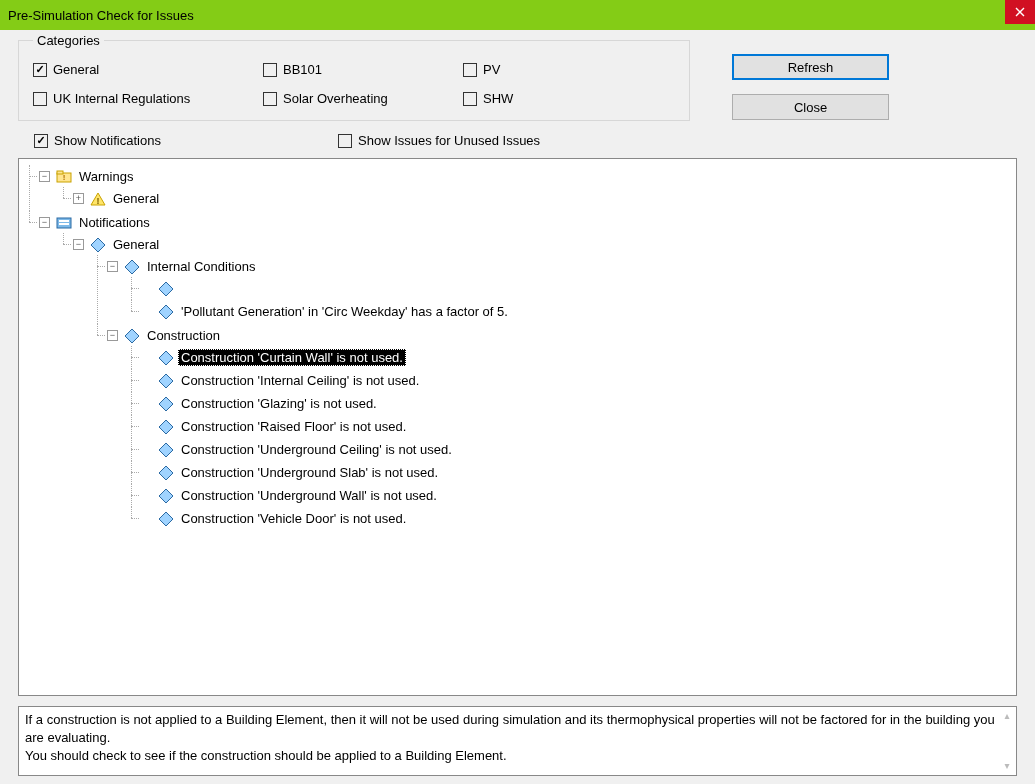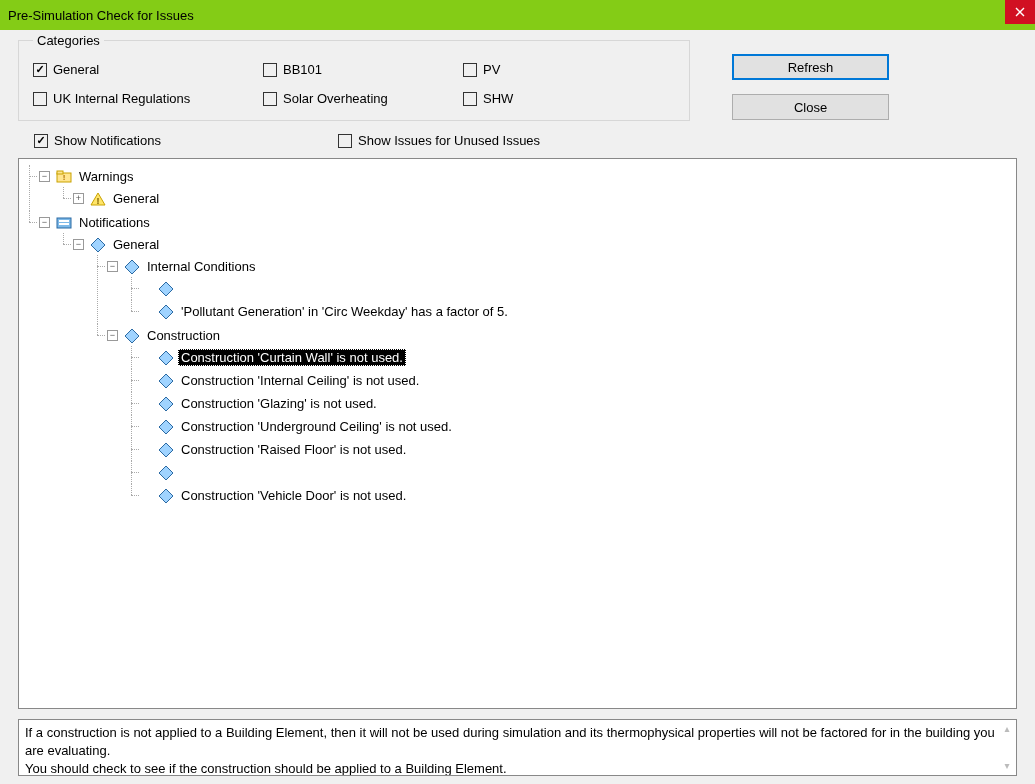--- a/index.html
+++ b/index.html
@@ -28,21 +28,21 @@
   .tree li { position: relative; padding: 1px 0 1px 16px; }
   .tree li::before { content: ""; position: absolute; left: 6px; top: 0; bottom: 0; border-left: 1px dotted #aaa; }
   .tree li::after { content: ""; position: absolute; left: 6px; top: 11px; width: 8px; border-top: 1px dotted #aaa; }
   .tree li:last-child::before { height: 11px; }
   .node-row { display: flex; align-items: center; gap: 4px; height: 21px; }
   .expander { width: 11px; height: 11px; border: 1px solid #999; background: #fff; display: inline-flex; align-items: center; justify-content: center; font-size: 9px; line-height: 1; margin-right: 2px; cursor: pointer; color: #555; }
   .expander.none { visibility: hidden; }
   .icon { width: 16px; height: 16px; display: inline-flex; align-items: center; justify-content: center; }
   .label { padding: 1px 3px; white-space: nowrap; }
   .label.selected { background: #000000; color: #fff; outline: 1px dotted #fff; outline-offset: -1px; }
-  .details-panel { border: 1px solid #888; background: #fff; margin-top: 10px; height: 57px; padding: 4px 6px; position: relative; line-height: 1.4; color: #000; overflow: hidden; }
+  .details-panel { border: 1px solid #888; background: #fff; margin-top: 10px; height: 70px; padding: 4px 6px; position: relative; line-height: 1.4; color: #000; overflow: hidden; }
   .scroll-arrows { position: absolute; right: 1px; top: 1px; bottom: 1px; width: 16px; display: flex; flex-direction: column; justify-content: space-between; color: #bbb; }
   .scroll-arrows div { height: 16px; display: flex; align-items: center; justify-content: center; font-size: 10px; }
 </style>
 </head>
 <body>
 <div class="window">
 
   <div class="titlebar">
     <span class="title-text">Pre-Simulation Check for Issues</span>
     <div class="close-btn">
@@ -241,42 +241,54 @@
                           </div>
                         </li>
                       <li>
                           <div class="node-row">
                             <span class="expander none"></span>
                             <span class="icon">
                               <svg viewBox="0 0 16 16">
                                 <polygon points="8,1 15,8 8,15 1,8" fill="#9fd3ff" stroke="#2b6aa3"></polygon>
                               </svg>
                             </span>
+                            <span class="label">Construction 'Raised Floor' is not used.</span>
+                          </div>
+                        </li>
+                      <li>
+                          <div class="node-row">
+                            <span class="expander none"></span>
+                            <span class="icon">
+                              <svg viewBox="0 0 16 16">
+                                <polygon points="8,1 15,8 8,15 1,8" fill="#9fd3ff" stroke="#2b6aa3"></polygon>
+                              </svg>
+                            </span>
                             <span class="label">Construction 'Underground Ceiling' is not used.</span>
                           </div>
                         </li>
                       <li>
                           <div class="node-row">
                             <span class="expander none"></span>
                             <span class="icon">
                               <svg viewBox="0 0 16 16">
                                 <polygon points="8,1 15,8 8,15 1,8" fill="#9fd3ff" stroke="#2b6aa3"></polygon>
                               </svg>
                             </span>
-                            <span class="label">Construction 'Raised Floor' is not used.</span>
-                          </div>
-                        </li>
-                      <li>
-                          <div class="node-row">
-                            <span class="expander none"></span>
-                            <span class="icon">
-                              <svg viewBox="0 0 16 16">
-                                <polygon points="8,1 15,8 8,15 1,8" fill="#9fd3ff" stroke="#2b6aa3"></polygon>
-                              </svg>
-                            </span>
+                            <span class="label">Construction 'Underground Slab' is not used.</span>
+                          </div>
+                        </li>
+                      <li>
+                          <div class="node-row">
+                            <span class="expander none"></span>
+                            <span class="icon">
+                              <svg viewBox="0 0 16 16">
+                                <polygon points="8,1 15,8 8,15 1,8" fill="#9fd3ff" stroke="#2b6aa3"></polygon>
+                              </svg>
+                            </span>
+                            <span class="label">Construction 'Underground Wall' is not used.</span>
                           </div>
                         </li>
                       <li>
                           <div class="node-row">
                             <span class="expander none"></span>
                             <span class="icon">
                               <svg viewBox="0 0 16 16">
                                 <polygon points="8,1 15,8 8,15 1,8" fill="#9fd3ff" stroke="#2b6aa3"></polygon>
                               </svg>
                             </span>

